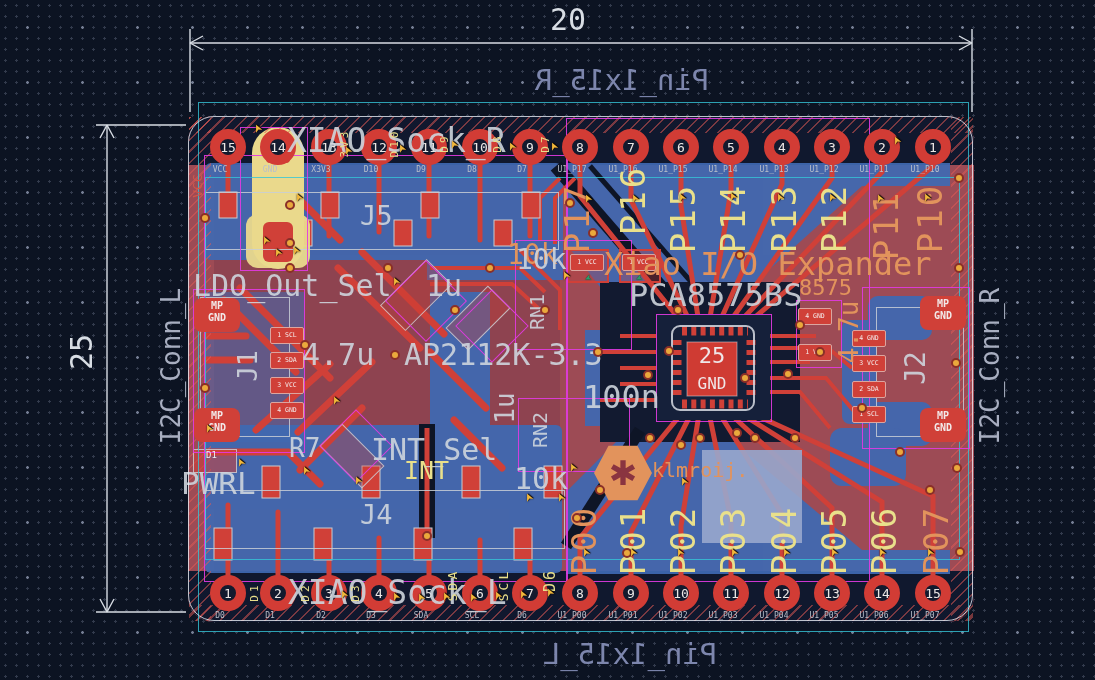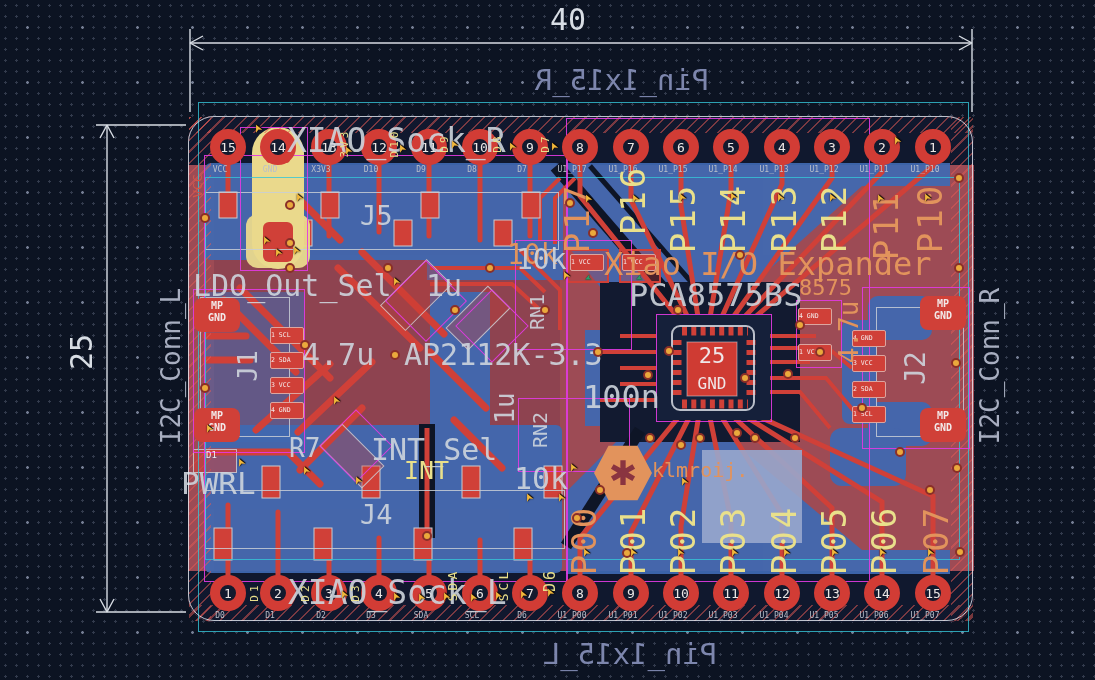--- a/index.html
+++ b/index.html
@@ -31,21 +31,21 @@
   .pad{position:absolute;width:16px;height:16px;border:10px solid #d23c35;border-radius:50%;
     background:#131a2e;z-index:12;}
   .pnum{position:absolute;left:50%;top:50%;transform:translate(-50%,-50%);
     font-size:13px;color:#ece7e5;}
   .pnet{position:absolute;top:26px;left:-24px;width:48px;text-align:center;
     font-size:8px;color:#b9bfca;}
   .mpad{position:absolute;width:46px;height:32px;background:#d04038;border-radius:8px;
     color:#f2e9e9;font-size:10px;line-height:1.15;text-align:center;padding-top:2px;
     font-weight:bold;z-index:12;}
   .pinpad{position:absolute;width:32px;height:15px;background:#d04038;border:1px solid #dba5a0;
-    border-radius:2px;color:#f4eaea;font-size:6.5px;line-height:14px;z-index:12;}
+    border-radius:2px;color:#f4eaea;font-size:6.5px;text-align:center;line-height:14px;z-index:12;}
   
   .ptxt{position:absolute;white-space:pre;line-height:1;color:rgba(206,213,221,.9);z-index:20;}
   .fab{letter-spacing:3px;}
   .via{position:absolute;width:10px;height:10px;box-sizing:border-box;border-radius:50%;
     background:#eaa93c;border:2px solid #8a2f28;z-index:26;}
   .mk{position:absolute;font-size:15px;color:#f2b83c;transform:rotate(-115deg);
     text-shadow:0 0 2px #2a1600,0 1px 1px #000;z-index:40;line-height:1;}
   .gmk{position:absolute;font-size:12px;color:#2a9d6a;transform:rotate(155deg);
     text-shadow:0 0 1px #002a10;z-index:40;line-height:1;}
   
@@ -73,21 +73,21 @@
       <path d="M190,43 L203,36 M190,43 L203,50"></path>
       <path d="M972,43 L959,36 M972,43 L959,50"></path>
       <path d="M190,29 V112 M972,29 V112"></path>
       <path d="M107,125 V612"></path>
       <path d="M107,125 L100,138 M107,125 L114,138"></path>
       <path d="M107,612 L100,599 M107,612 L114,599"></path>
       <path d="M96,125 H186 M96,612 H186"></path>
     </g>
   </svg>
 
-  <span id="dim-top-label" class="dimtxt" style="left:568px;top:20px;">40</span>
+  <span id="dim-top-label" class="dimtxt" style="left:568px;top:20px;">20</span>
   <span id="dim-left-label" class="dimtxt" style="left:82px;top:352px;">25</span>
   <span class="mirlbl" style="left:622px;top:80px;">Pin_1x15_R</span>
   <span class="mirlbl" style="left:630px;top:654px;">Pin_1x15_L</span>
   <span class="sidelbl" style="left:171px;top:366px;">I2C_Conn_L</span>
   <span class="sidelbl" style="left:990px;top:366px;">I2C_Conn_R</span>
 
   <div id="board-clip">
     <svg id="board-art" width="1095" height="680">
 
       <rect x="560" y="130" width="414" height="492" fill="#9d4b55"></rect>

